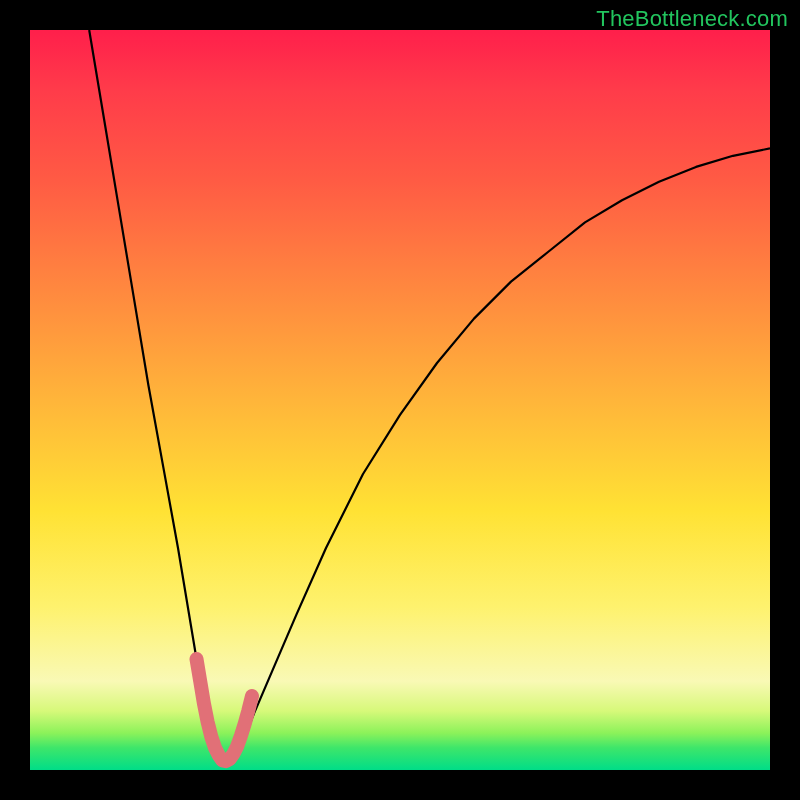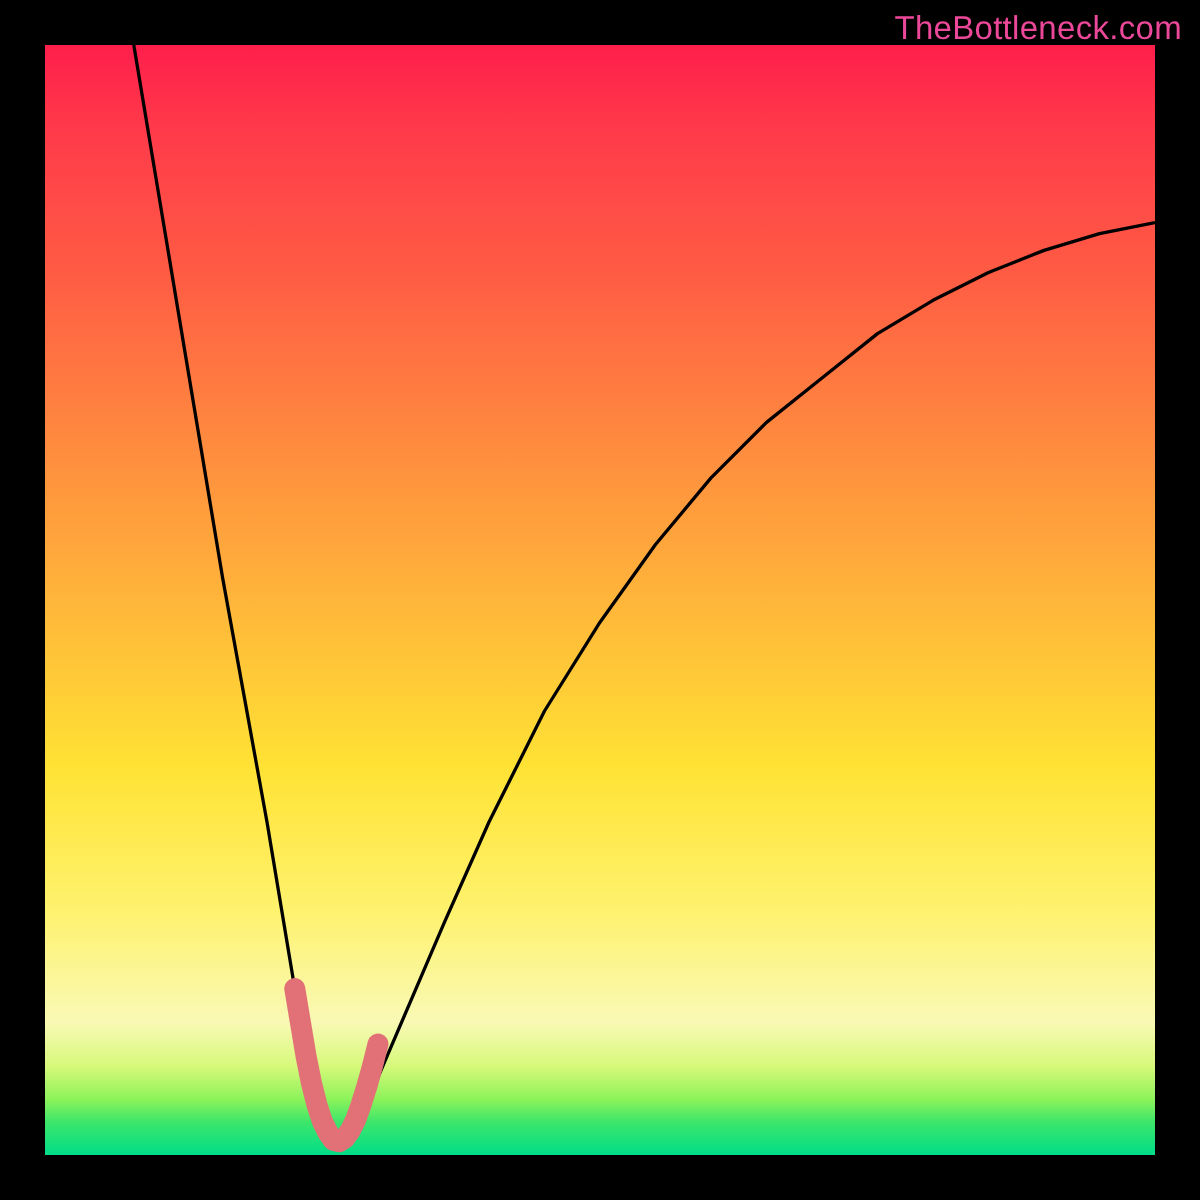--- a/index.html
+++ b/index.html
@@ -41,21 +41,21 @@
       #d7f97a 92%,
       #8cf25a 95%,
       #3ee66a 97%,
       #00dd88 100%
     );
   }
   .watermark {
     position: absolute;
     top: 6px;
     right: 12px;
-    color: #ec4899;
+    color: #22c55e;
     font-size: 22px;
     font-weight: 500;
     letter-spacing: 0.2px;
     text-align: right;
     user-select: none;
   }
   svg.curves {
     position: absolute;
     inset: 0;
   }

